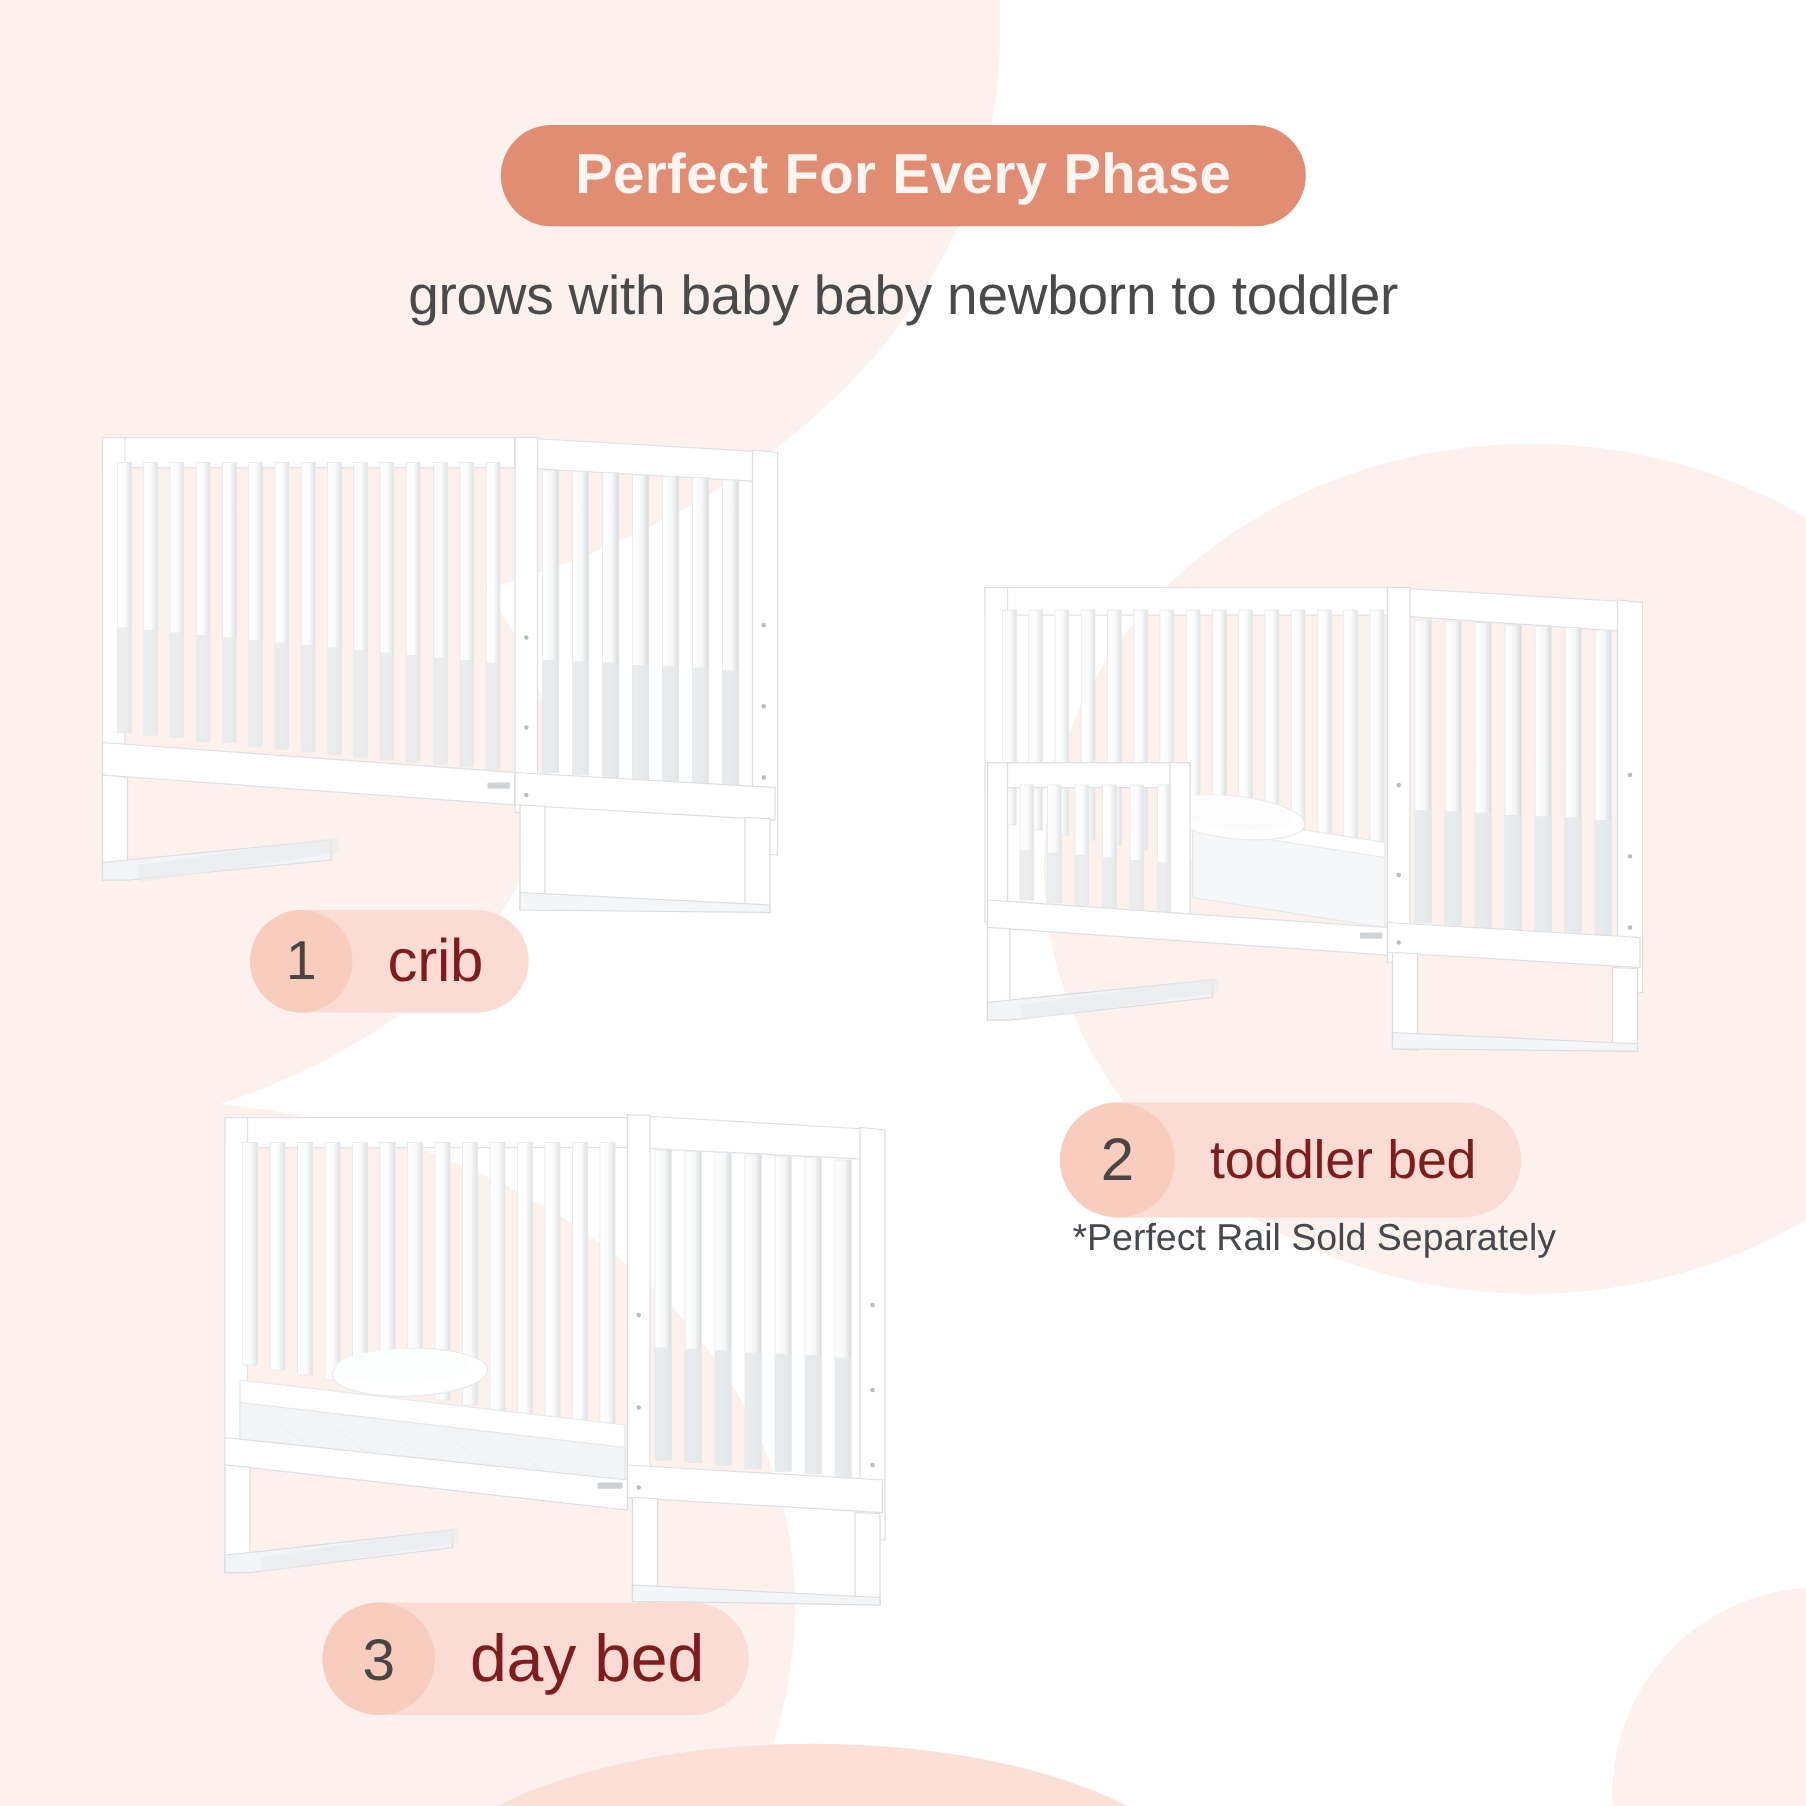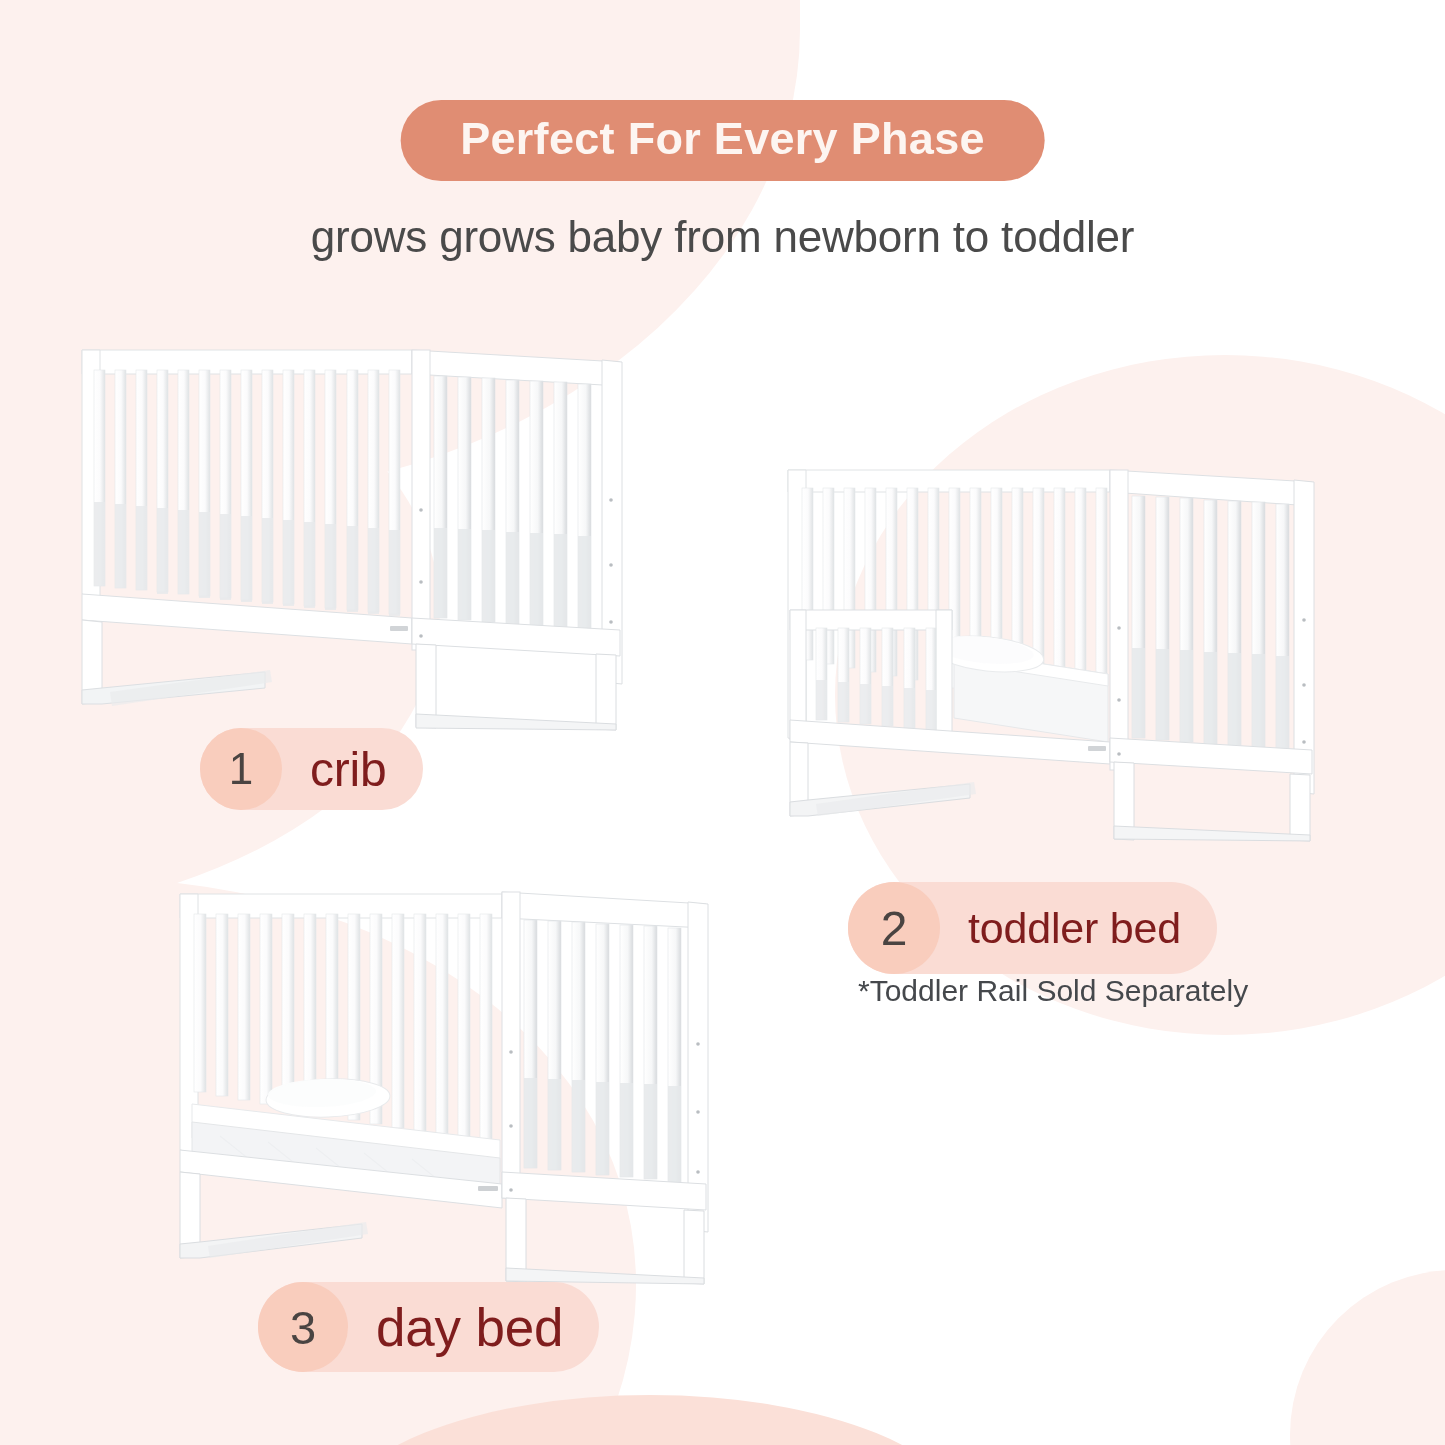--- a/index.html
+++ b/index.html
@@ -143,21 +143,21 @@
 <div id="page">
 
   <div class="blob" id="blob-top-left"></div>
   <div class="blob" id="blob-left-mid"></div>
   <div class="blob" id="blob-bottom-left"></div>
   <div class="blob" id="blob-right"></div>
   <div class="blob" id="blob-bottom-right"></div>
   <div class="blob" id="blob-bottom-mid"></div>
 
   <div id="title-pill">Perfect For Every Phase</div>
-  <div id="subtitle">grows grows baby from newborn to toddler</div>
+  <div id="subtitle">grows with baby baby newborn to toddler</div>
 
   <div class="bed-art" id="art-crib">
     <svg viewBox="0 0 580 400" width="580" height="400" xmlns="http://www.w3.org/2000/svg">
       <defs>
         <linearGradient id="slatG" x1="0" y1="0" x2="1" y2="0">
           <stop offset="0%" stop-color="#ffffff"></stop>
           <stop offset="55%" stop-color="#fbfbfc"></stop>
           <stop offset="100%" stop-color="#dfe2e4"></stop>
         </linearGradient>
         <linearGradient id="slatG2" x1="0" y1="0" x2="1" y2="0">
@@ -358,21 +358,21 @@
       </g>
       <rect x="318" y="304" width="18" height="5" rx="1" fill="#c5c9cd" opacity="0.8"></rect>
     </svg>
   </div>
 
   <div class="badge" id="badge-2">
     <div class="badge-num">2</div>
     <div class="badge-label">toddler bed</div>
   </div>
 
-  <div id="footnote">*Toddler Rail Sold Separately</div>
+  <div id="footnote">*Perfect Rail Sold Separately</div>
 
   <div class="bed-art" id="art-daybed">
     <svg viewBox="0 0 580 420" width="580" height="420" xmlns="http://www.w3.org/2000/svg">
 
       <polygon points="30,22 352,22 352,46 30,46" fill="#ffffff" stroke="#e0e3e5" stroke-width="1"></polygon>
       <polygon points="30,22 48,22 48,282 30,278" fill="#ffffff" stroke="#dfe2e4" stroke-width="1"></polygon>
 
       <g fill="url(#slatG)" stroke="#e4e7e9" stroke-width="0.6">
         <rect x="44" y="42" width="12" height="178"></rect>
         <rect x="66" y="42" width="12" height="182"></rect>

